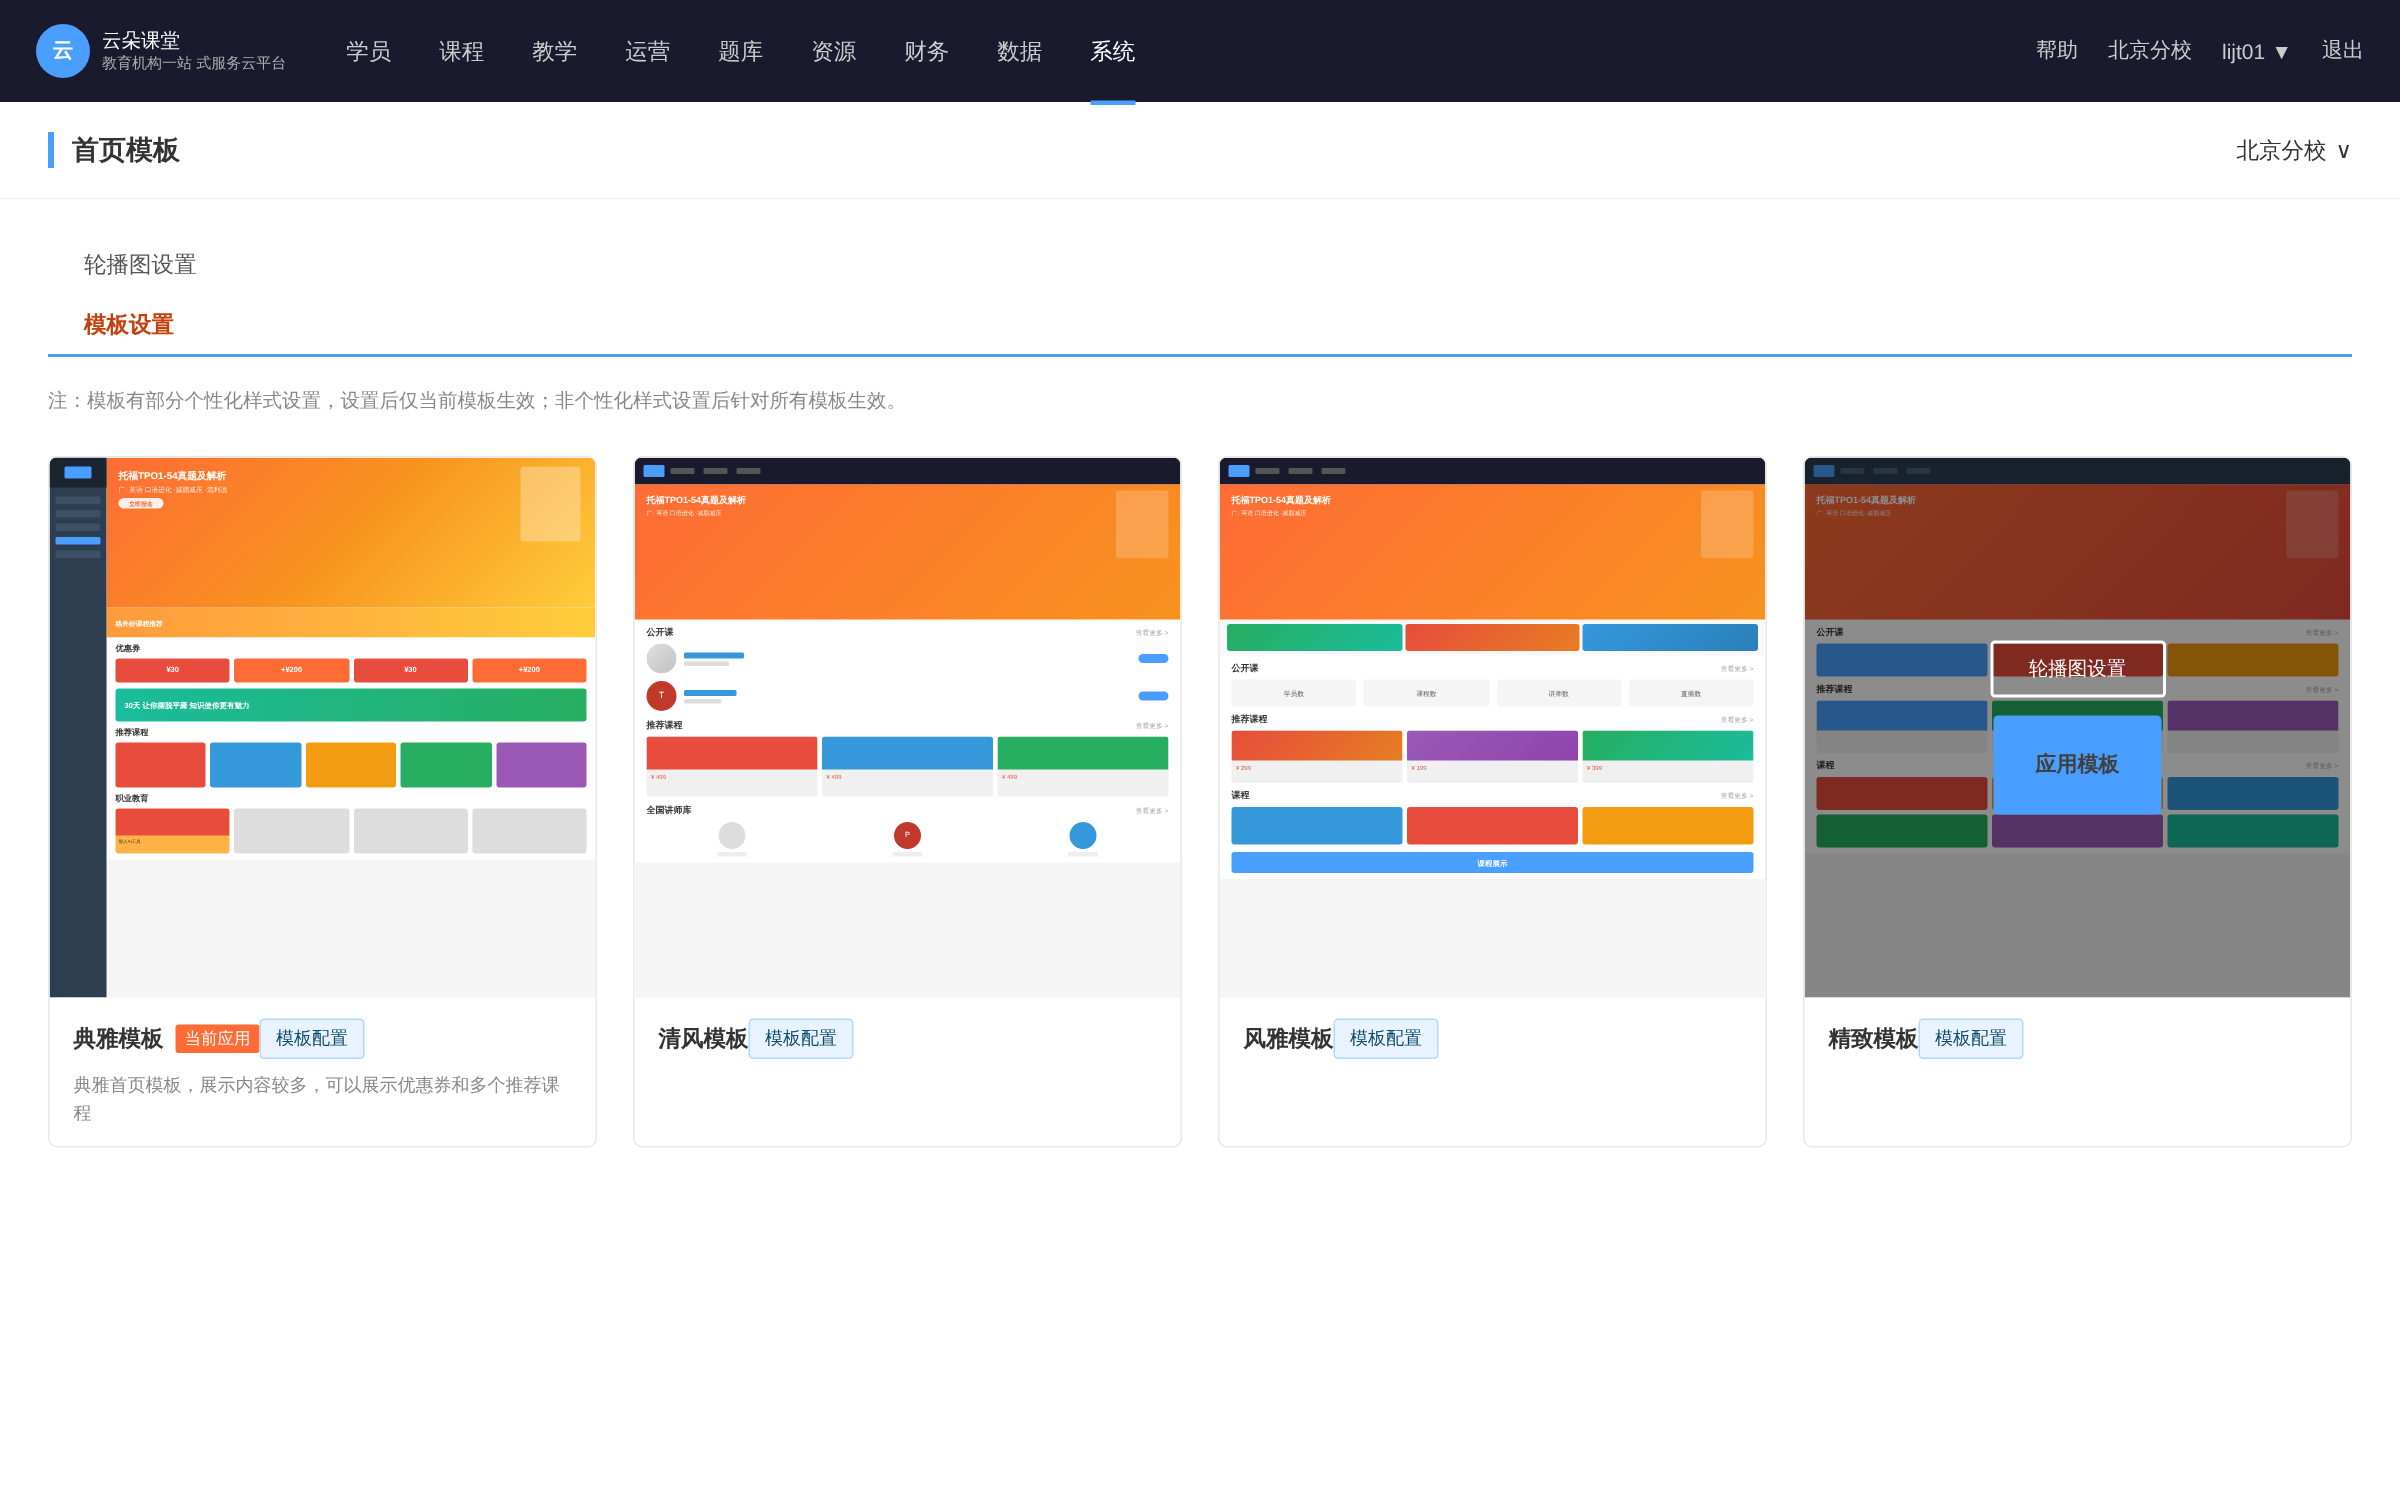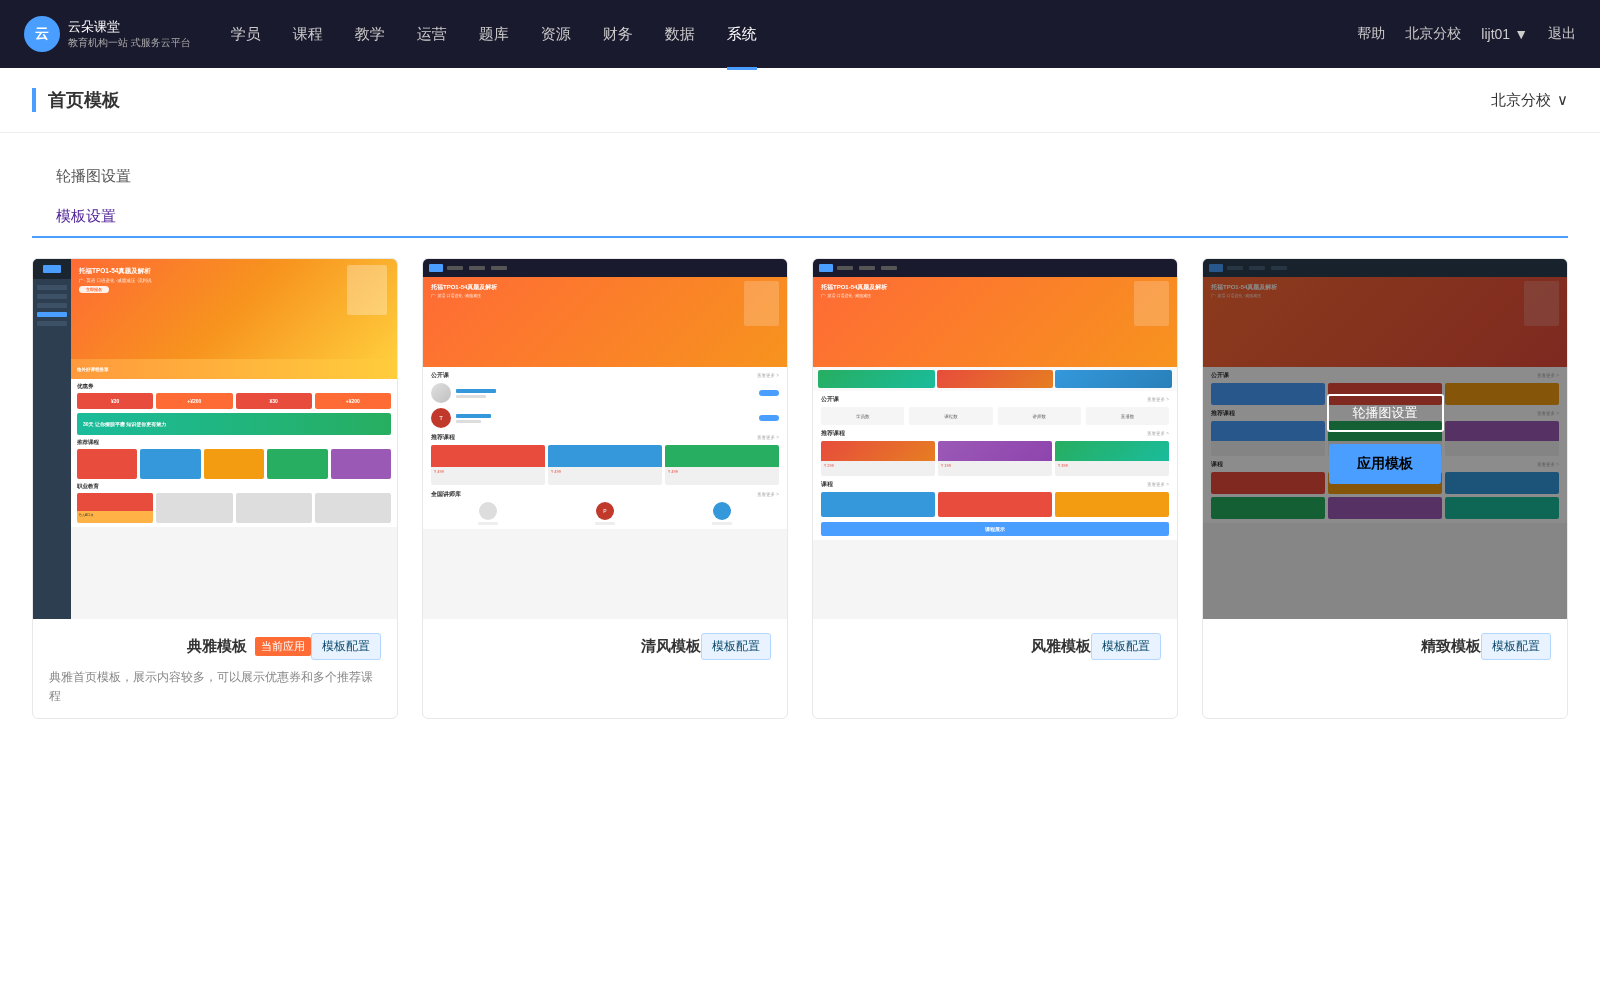--- a/index.html
+++ b/index.html
@@ -115,23 +115,23 @@
     }
     .tab {
       padding: 10px 24px;
       font-size: 15px;
       cursor: pointer;
       color: #555;
       border-bottom: 2px solid transparent;
       margin-bottom: -1px;
     }
     .tab.active {
-      color: #4c1d95;
+      color: #c2410c;
       border-bottom: 2px solid #4a9eff;
-      font-weight: 400;
+      font-weight: 700;
     }
 
     
     .note {
       font-size: 13px;
       color: #888;
       margin-bottom: 28px;
     }
 
     
@@ -159,38 +159,38 @@
     .btn-preview {
       padding: 8px 24px;
       border: 2px solid white;
       color: white;
       background: transparent;
       border-radius: 3px;
       font-size: 13px;
       cursor: pointer;
     }
     .btn-apply {
-      padding: 11px 28px;
+      padding: 24px 28px;
       background: #4a9eff;
-      color: #000000;
+      color: #404040;
       border: none;
       border-radius: 3px;
       font-size: 14px;
       font-weight: bold;
       cursor: pointer;
     }
 
     
     .template-footer {
       padding: 14px 16px 12px;
     }
     .template-name-row {
       display: flex;
       align-items: center;
-      justify-content: flex-end;
+      justify-content: flex-start;
       margin-bottom: 8px;
     }
     .template-name-left {
       display: flex;
       align-items: center;
       gap: 8px;
     }
     .template-name {
       font-size: 15px;
       font-weight: 600;
@@ -282,20 +282,21 @@
   </div>
 </div>
 
 <div class="main-content">
 
   <div class="tabs">
     <div class="tab">轮播图设置</div>
     <div class="tab active">模板设置</div>
   </div>
 
+  <p class="note">注：模板有部分个性化样式设置，设置后仅当前模板生效；非个性化样式设置后针对所有模板生效。</p>
 
   <div class="template-grid">
 
     <div class="template-card">
       <div class="template-preview">
 
         <div style="width:100%;height:100%;background:#f5f5f5;position:relative;overflow:hidden;">
 
           <div style="position:absolute;left:0;top:0;bottom:0;width:38px;background:#2c3e50;z-index:2;">
             <div style="height:20px;background:#1a252f;display:flex;align-items:center;justify-content:center;">

